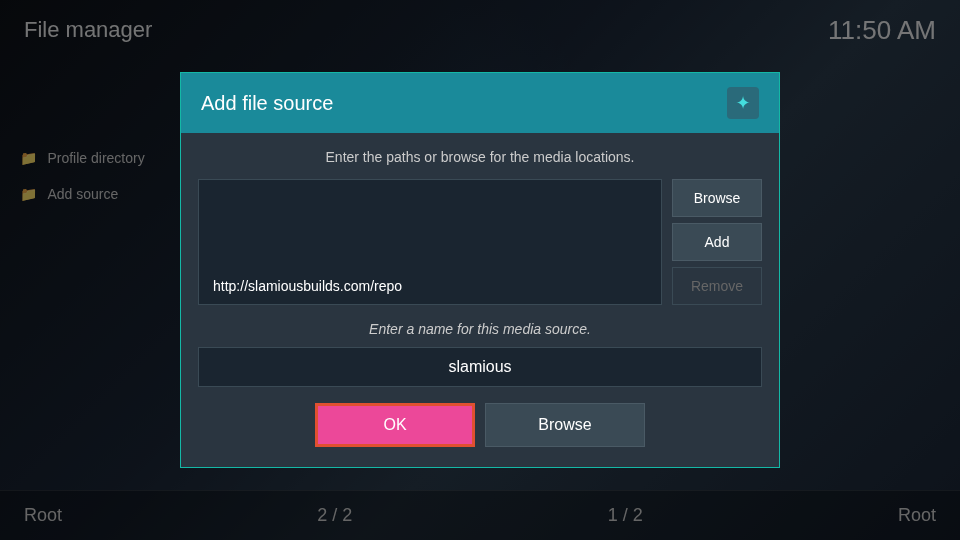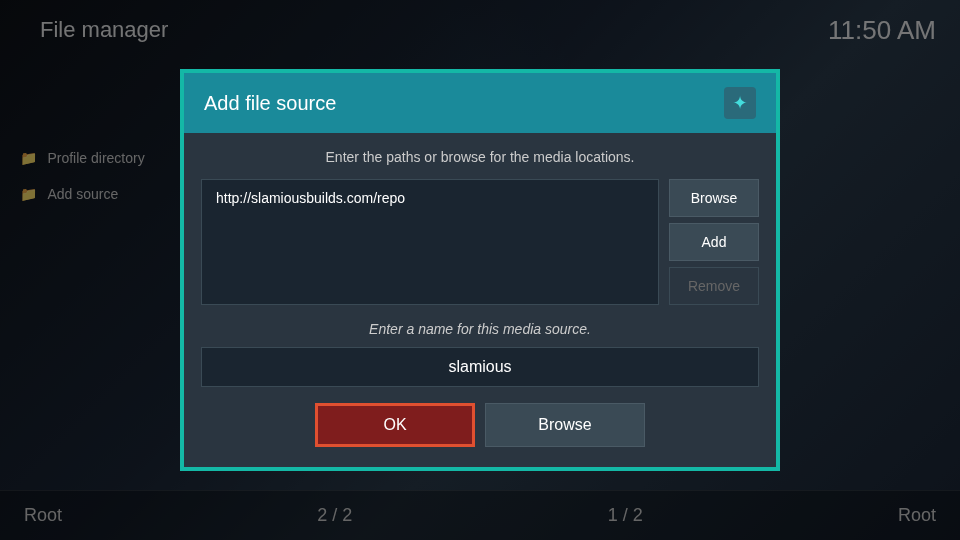--- a/index.html
+++ b/index.html
@@ -27,21 +27,21 @@
       position: absolute;
       top: 0; left: 50%;
       width: 300px; height: 100%;
       background: radial-gradient(ellipse at center, rgba(40,70,90,0.4) 0%, transparent 70%);
       transform: translateX(-50%);
     }
 
     
     .header {
       position: absolute;
-      top: 0; left: 16px; right: 0;
+      top: 0; left: 0; right: 0;
       height: 60px;
       display: flex;
       align-items: center;
       justify-content: space-between;
       padding: 0 24px;
       z-index: 10;
     }
 
     .header-title {
       font-size: 22px;
@@ -110,21 +110,21 @@
       z-index: 20;
       display: flex;
       align-items: center;
       justify-content: center;
     }
 
     
     .dialog {
       width: 600px;
       background: #2a3540;
-      border: 4px solid #14b8a6;
+      border: 1px solid #14b8a6;
       position: relative;
     }
 
     .dialog-header {
       background: #1a8a9a;
       padding: 14px 20px;
       display: flex;
       align-items: center;
       justify-content: space-between;
     }
@@ -168,21 +168,21 @@
     .url-input-area {
       flex: 1;
       background: #1a2530;
       border: 1px solid #3a4a55;
       padding: 10px 14px;
       min-height: 110px;
       color: #fff;
       font-size: 14px;
       vertical-align: top;
       display: flex;
-      align-items: flex-start;
+      align-items: flex-end;
     }
 
     .url-text {
       color: #fff;
       font-size: 14px;
     }
 
     .url-buttons {
       display: flex;
       flex-direction: column;
@@ -231,21 +231,21 @@
 
     
     .action-buttons {
       display: flex;
       gap: 10px;
       justify-content: center;
       padding-bottom: 4px;
     }
 
     .btn-ok {
-      background: #7f1d1d;
+      background: #ec4899;
       border: 3px solid #e05030;
       color: #fff;
       padding: 10px 0;
       font-size: 16px;
       cursor: pointer;
       width: 160px;
       text-align: center;
     }
 
     .btn-cancel {

